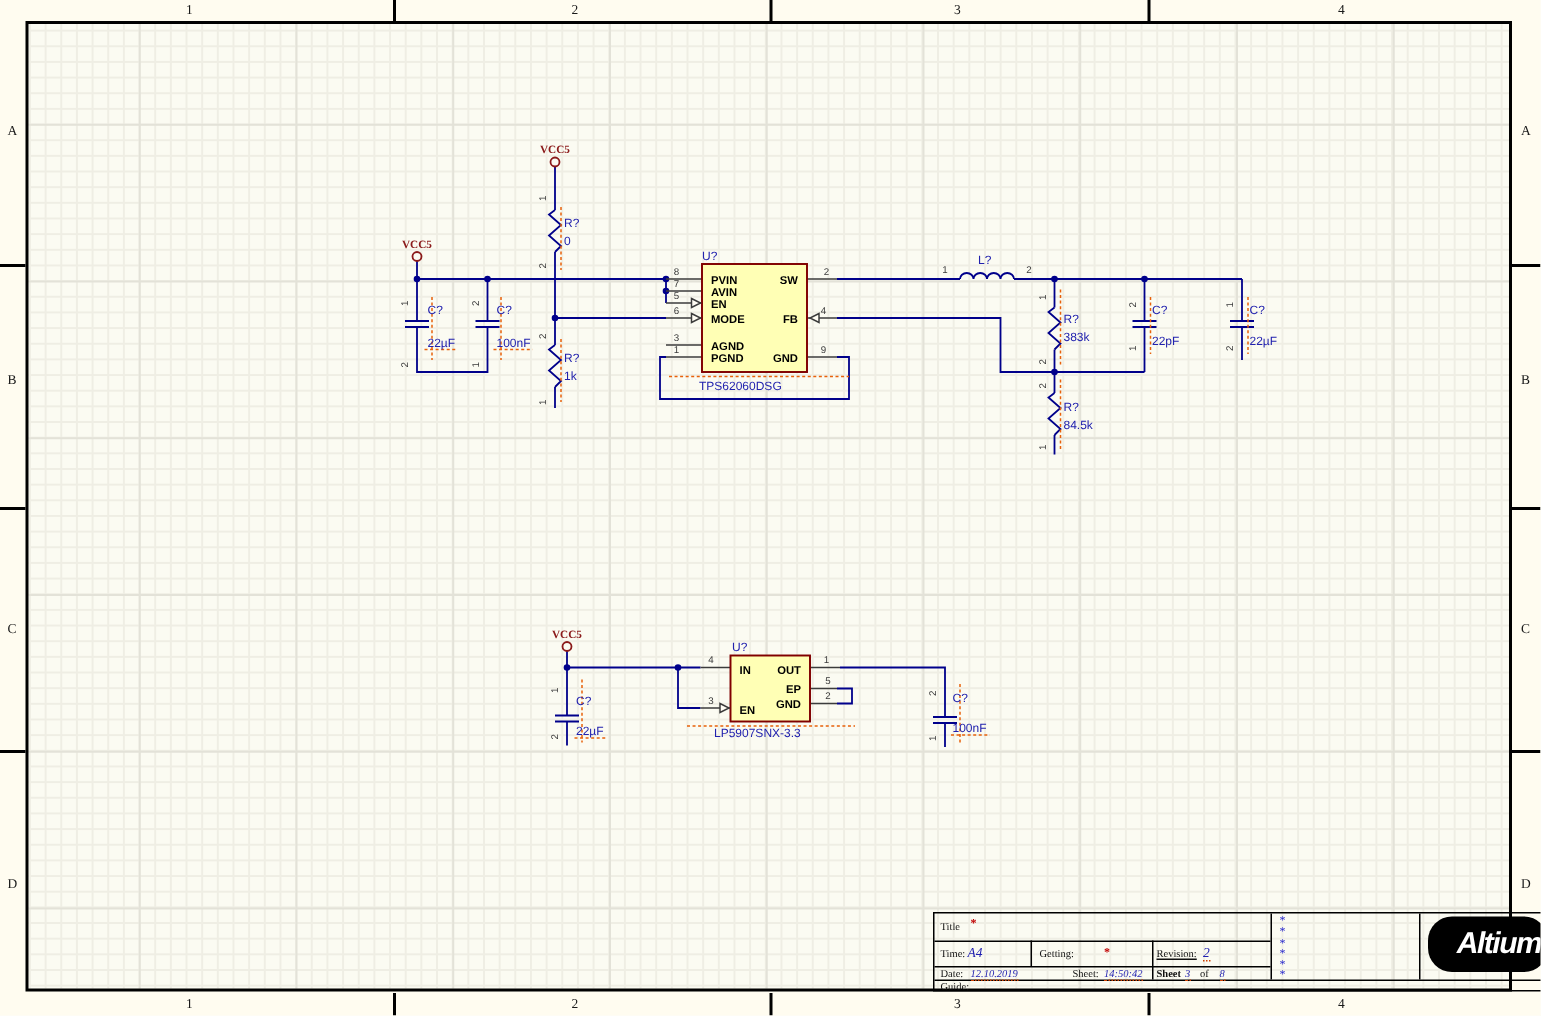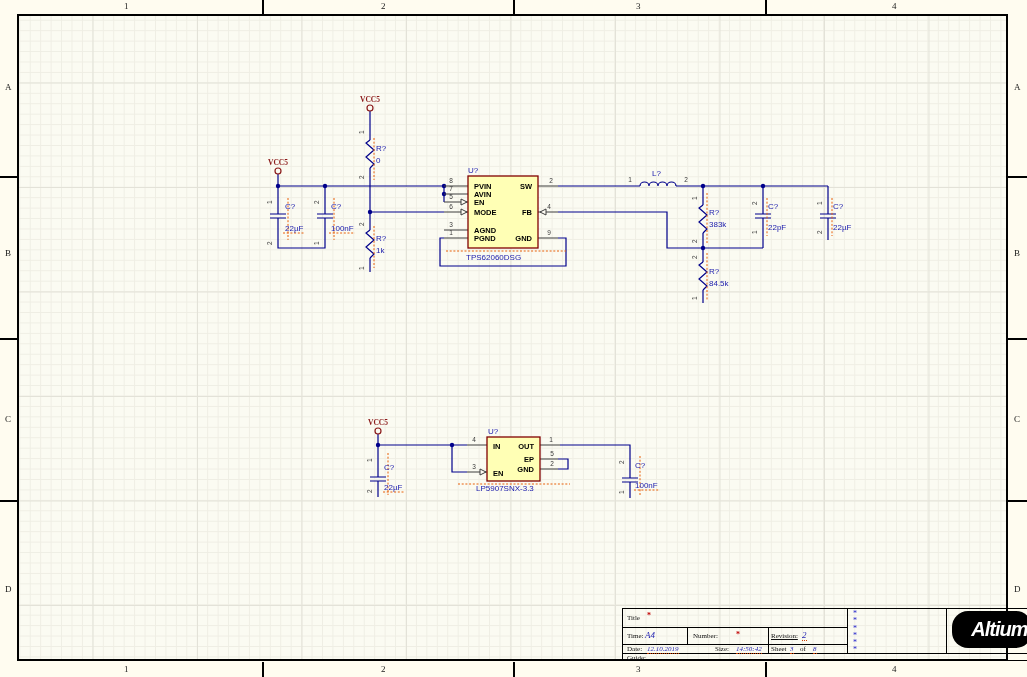--- a/index.html
+++ b/index.html
@@ -274,30 +274,30 @@
     <div class="tbline" style="left:64px;top:18px;width:1px;height:17px;"></div>
     <div class="tbline" style="left:145px;top:18px;width:1px;height:26px;"></div>
     <div class="tbline" style="left:224px;top:0;width:1px;height:44px;"></div>
     <div class="tbline" style="left:323px;top:0;width:1px;height:44px;"></div>
 
     <span class="tbt" style="left:4px;top:5px;">Title</span>
     <span class="tbt redast" style="left:24px;top:2px;">*</span>
 
     <span class="tbt" style="left:4px;top:23px;">Time:</span>
     <span class="tbt tbv big" style="left:22px;top:21px;">A4</span>
-    <span class="tbt" style="left:70px;top:23px;">Number:</span>
+    <span class="tbt" style="left:70px;top:23px;">Getting:</span>
     <span class="tbt redast" style="left:113px;top:21px;">*</span>
     <span class="tbt" style="left:148px;top:23px;text-decoration:underline;">Revision:</span>
     <span class="tbt tbv big uerr" style="left:179px;top:21px;">2</span>
 
     <span class="tbt" style="left:4px;top:36px;">Date:</span>
     <span class="tbt tbv uerr" style="left:24px;top:36px;">12.10.2019</span>
-    <span class="tbt" style="left:92px;top:36px;">Size:</span>
+    <span class="tbt" style="left:92px;top:36px;">Sheet:</span>
     <span class="tbt tbv uerr" style="left:113px;top:36px;">14:50:42</span>
-    <span class="tbt" style="left:148px;top:36px;">Sheet</span>
+    <span class="tbt" style="left:148px;top:36px;font-weight:bold;">Sheet</span>
     <span class="tbt tbv uerr" style="left:167px;top:36px;">3</span>
     <span class="tbt" style="left:177px;top:36px;">of</span>
     <span class="tbt tbv uerr" style="left:190px;top:36px;">8</span>
 
     <span class="tbt" style="left:4px;top:45px;">Guide:</span>
 
     <div id="params">
       <span>*</span>
       <span>*</span>
       <span>*</span>

